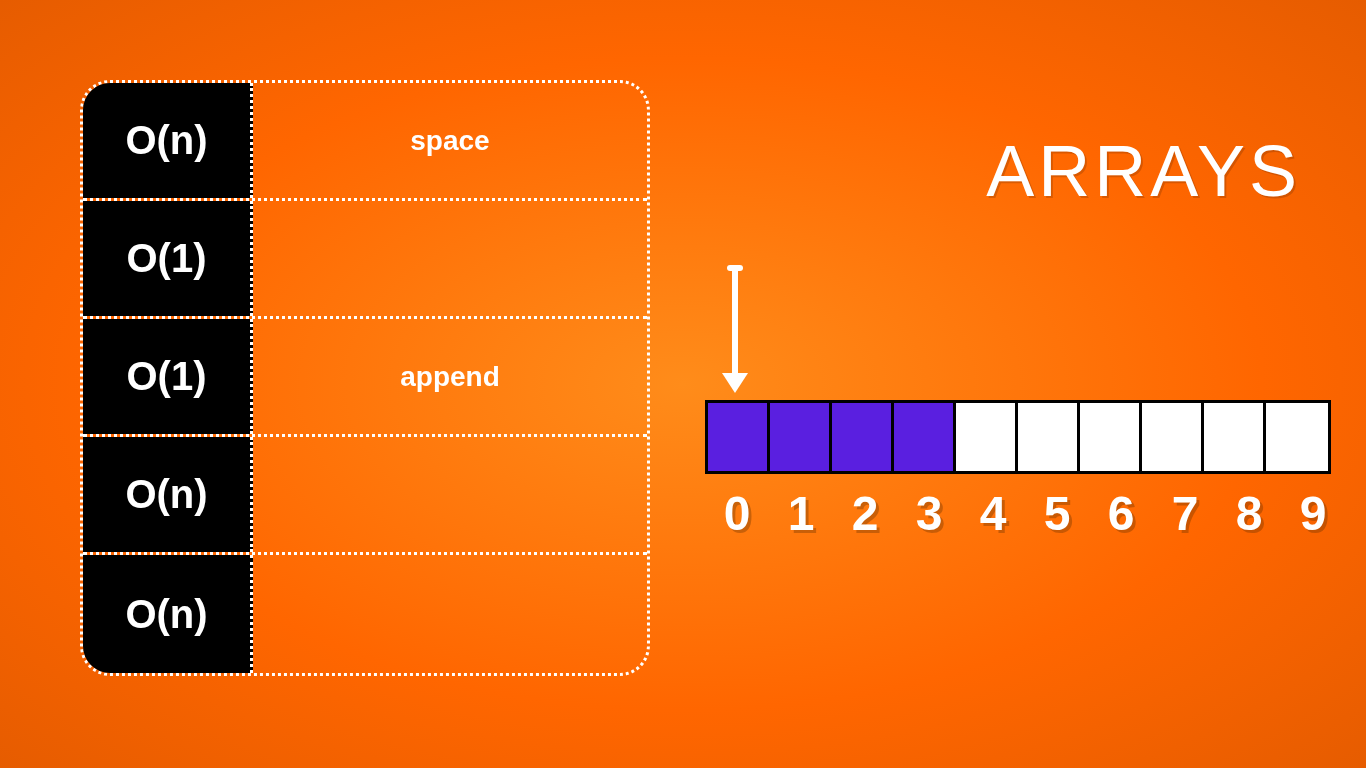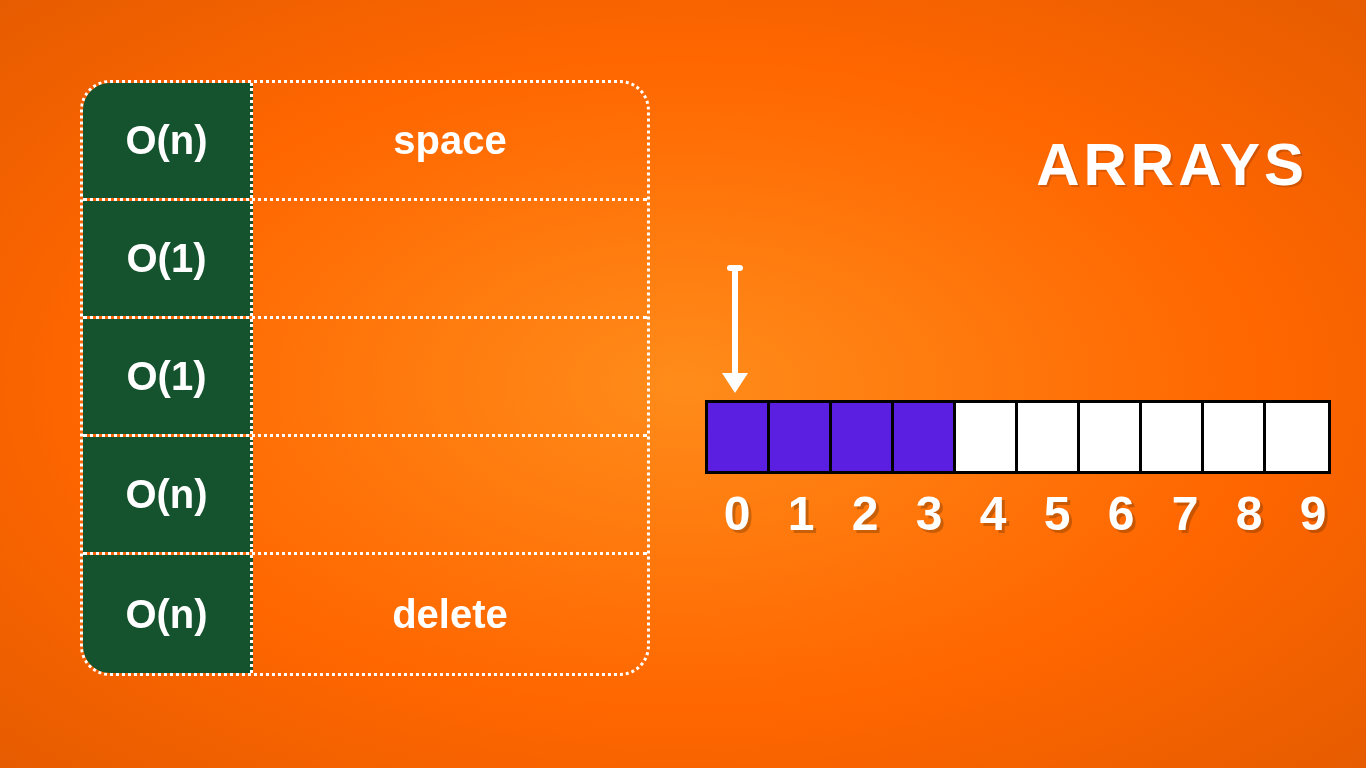--- a/index.html
+++ b/index.html
@@ -27,46 +27,46 @@
     .complexity-row {
       display: flex;
       height: 118px;
       border-bottom: 3px dotted #ffffff;
     }
     .complexity-row:last-child {
       border-bottom: none;
     }
     .complexity-cell-left {
       width: 170px;
-      background: #14532d;
+      background: #000000;
       display: flex;
       align-items: center;
       justify-content: center;
       color: #ffffff;
       font-size: 40px;
       font-weight: 900;
       border-right: 3px dotted #ffffff;
     }
     .complexity-cell-right {
       flex: 1;
       display: flex;
       align-items: center;
       justify-content: center;
       color: #ffffff;
-      font-size: 40px;
+      font-size: 28px;
       font-weight: 900;
       text-align: center;
     }
     .title {
       position: absolute;
-      right: 58px;
+      right: 65px;
       top: 130px;
       color: #ffffff;
-      font-size: 60px;
-      font-weight: 700;
+      font-size: 72px;
+      font-weight: 400;
       letter-spacing: 4px;
       font-family: 'Arial Black', Arial, sans-serif;
       text-shadow: 2px 2px 0 rgba(0,0,0,0.15);
     }
     .arrow-container {
       position: absolute;
       left: 732px;
       top: 265px;
     }
     .arrow-line {
@@ -138,27 +138,27 @@
 <div class="complexity-table">
   <div class="complexity-row">
     <div class="complexity-cell-left">O(n)</div>
     <div class="complexity-cell-right">space</div>
   </div>
   <div class="complexity-row">
     <div class="complexity-cell-left">O(1)</div>
   </div>
   <div class="complexity-row">
     <div class="complexity-cell-left">O(1)</div>
+    <div class="complexity-cell-right">append</div>
   </div>
   <div class="complexity-row">
     <div class="complexity-cell-left">O(n)</div>
   </div>
   <div class="complexity-row">
     <div class="complexity-cell-left">O(n)</div>
-    <div class="complexity-cell-right">delete</div>
   </div>
 </div>
 
 <div class="title">ARRAYS</div>
 
 <div class="arrow-container">
   <div class="arrow-line">
     <div class="arrow-cap"></div>
     <div class="arrow-head"></div>
   </div>

